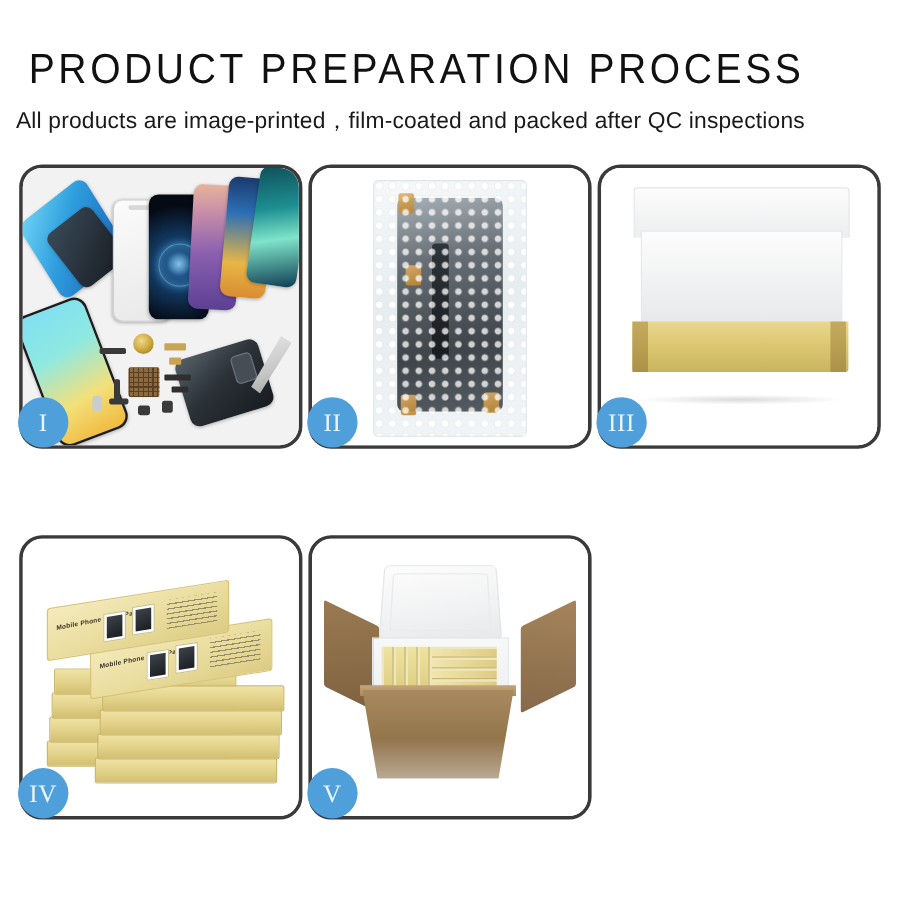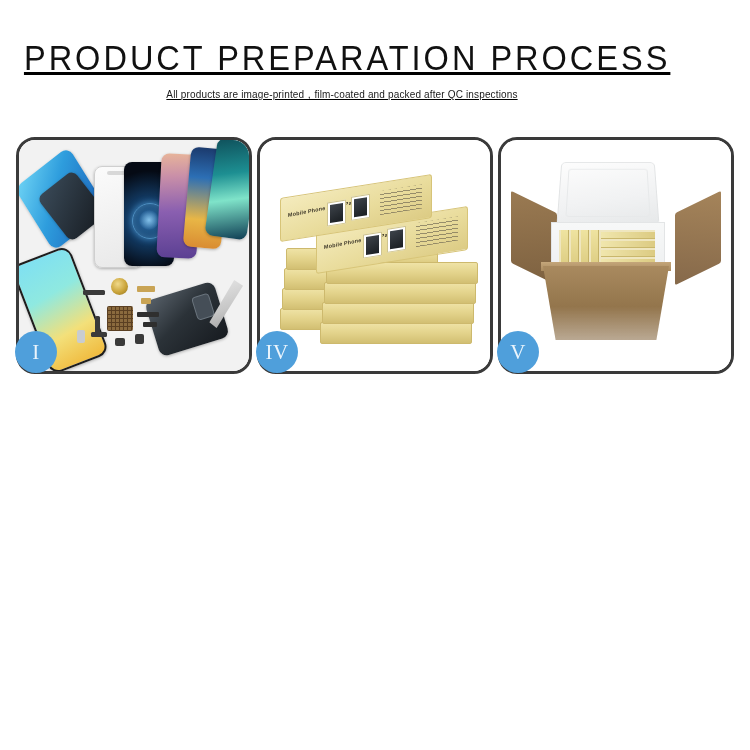--- a/index.html
+++ b/index.html
@@ -5,37 +5,37 @@
   html, body {
     margin: 0; padding: 0;
     background: #ffffff;
   }
   body {
     width: 750px; height: 750px;
     font-family: "Liberation Sans", sans-serif;
     overflow: hidden;
     position: relative;
   }
-  .page { width: 684px; height: 750px; position: relative; text-decoration: underline; }
+  .page { width: 684px; height: 750px; position: relative; }
 
   
   .header { text-align: center; padding-top: 40px; }
   .title {
     font-family: "Liberation Sans", sans-serif;
     font-size: 35px;
     font-weight: 400;
     letter-spacing: 3.2px;
     color: #111111;
     transform: scaleX(0.93);
     white-space: nowrap;
     line-height: 1.05;
   }
   .subtitle {
     font-family: "Liberation Sans", sans-serif;
-    font-size: 10px;
+    font-size: 19px;
     font-weight: 400;
     color: #1a1a1a;
     letter-spacing: 0.15px;
     margin-top: 11px;
     white-space: nowrap;
   }
 
   
   .grid {
     position: absolute;
@@ -469,21 +469,47 @@
           <div class="flex-c" style="left:118px;top:146px;width:18px;height:6px;"></div>
           <div class="flex-c" style="left:122px;top:158px;width:10px;height:6px;"></div>
           <div class="flex-c" style="left:118px;top:172px;width:22px;height:5px;background:#2f2f2f;"></div>
           <div class="flex-c" style="left:124px;top:182px;width:14px;height:5px;background:#2f2f2f;"></div>
           <div class="tweezer"></div>
         </div>
       </div>
       <div class="badge">I</div>
     </div>
 
-
+    <div class="panel">
+      <div class="panel-clip p2">
+        <div class="bubblebag">
+          <div class="bag-item"></div>
+          <div class="bag-flex"></div>
+          <div class="bag-tab" style="left:20px;top:10px;"></div>
+          <div class="bag-tab" style="left:26px;top:70px;"></div>
+          <div class="bag-tab" style="left:22px;top:178px;"></div>
+          <div class="bag-tab" style="right:22px;top:176px;"></div>
+          <div class="bag-overlay"></div>
+        </div>
+      </div>
+      <div class="badge">II</div>
+    </div>
+
+    <div class="panel">
+      <div class="panel-clip p3">
+        <div class="box3-lid"></div>
+        <div class="box3-foam"></div>
+        <div class="box3-bub"></div>
+        <div class="box3-front"></div>
+        <div class="box3-endL"></div>
+        <div class="box3-endR"></div>
+        <div class="box3-shadow"></div>
+      </div>
+      <div class="badge">III</div>
+    </div>
 
     <div class="panel">
       <div class="panel-clip p4">
         <div class="stack">
           <div class="sbox" style="left:6px;  top:146px;"></div>
           <div class="sbox" style="left:8px;  top:126px;"></div>
           <div class="sbox" style="left:10px; top:106px;"></div>
           <div class="sbox" style="left:12px; top:86px;"></div>
 
           <div class="sbox" style="left:46px; top:160px;"></div>

